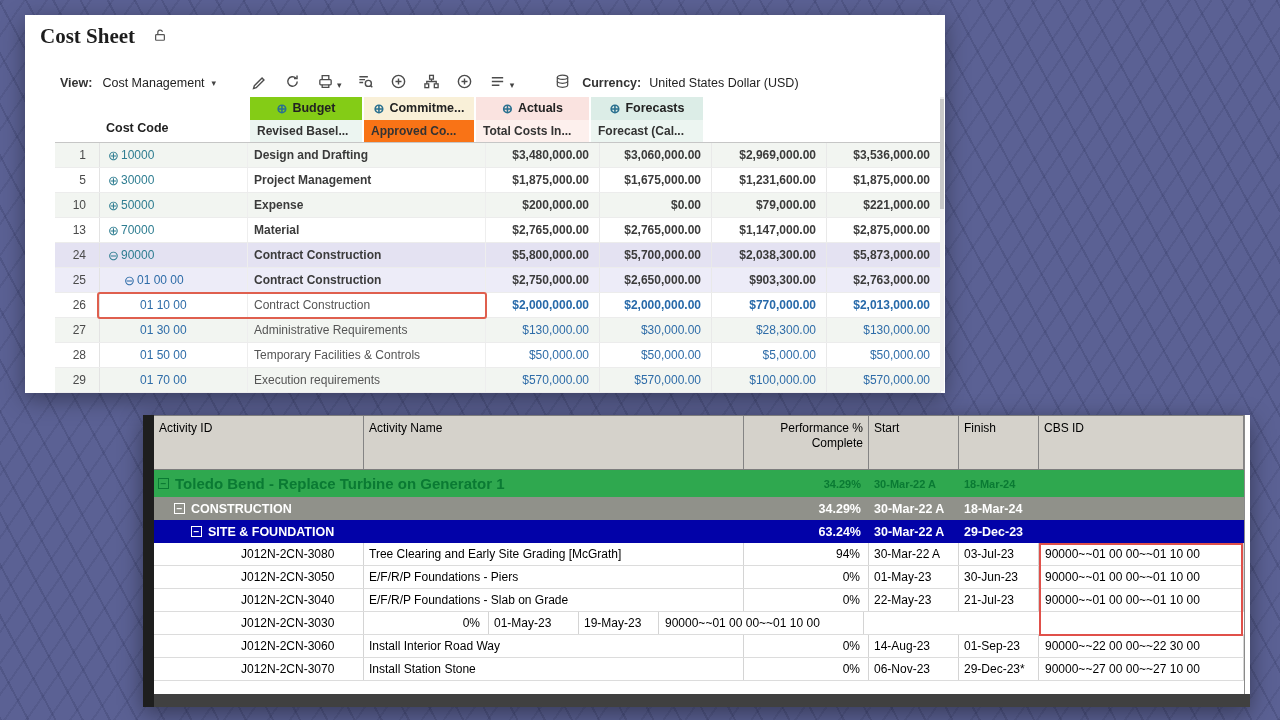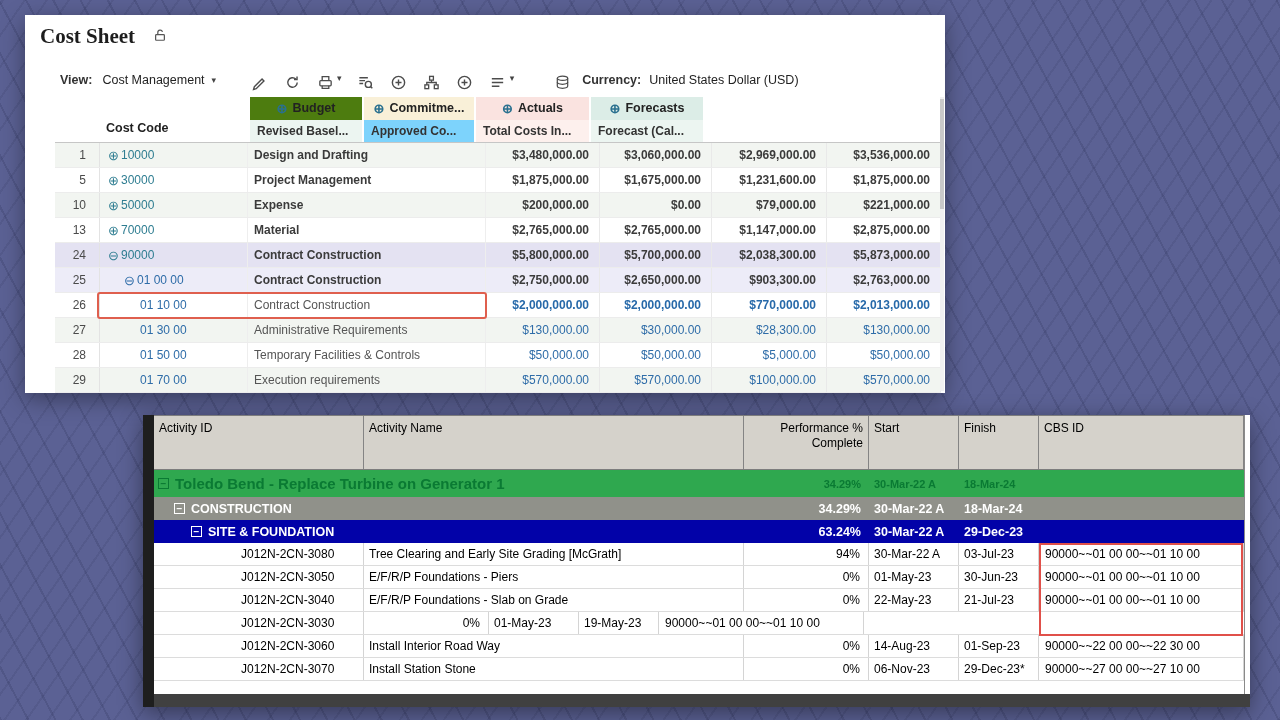--- a/index.html
+++ b/index.html
@@ -12,21 +12,21 @@
       repeating-linear-gradient(62deg, rgba(25,30,64,.16) 0 2px, transparent 2px 24px),
       repeating-linear-gradient(-55deg, rgba(25,30,64,.10) 0 2px, transparent 2px 18px);}
 
   
   .cost-window{position:absolute;left:25px;top:15px;width:920px;height:378px;background:#fff;
     box-shadow:0 6px 22px rgba(0,0,0,.38);}
   .cs-title-row{position:absolute;left:15px;top:9px;display:flex;align-items:center;gap:18px}
   .cs-title{font-family:"Liberation Serif",serif;font-size:21px;font-weight:600;color:#1d1d1d}
   .lock{color:#555}
 
-  .cs-toolbar{position:absolute;left:35px;top:58px;height:28px;display:flex;align-items:flex-start;color:#4c4c4c}
+  .cs-toolbar{position:absolute;left:35px;top:47px;height:28px;display:flex;align-items:flex-end;color:#4c4c4c}
   .tb-label{font-size:12.5px;font-weight:700;color:#333;margin-right:10px}
   .tb-view{font-size:12.5px;color:#222;display:flex;align-items:center;gap:7px;margin-right:34px;cursor:pointer}
   .caret{font-size:9px;color:#444}
   .tb-ic{display:flex;align-items:center;justify-content:center;width:18px;height:18px;margin-right:15px;color:#4c4c4c;cursor:pointer}
   .tb-ic svg{display:block}
   .tb-ic-wide{margin-right:3px}
   .tb-caret{margin-right:15px;cursor:pointer}
   .tb-sep{width:24px}
   .tb-cur-label{font-size:12.5px;font-weight:700;color:#333;margin:0 8px 0 8px}
   .tb-cur-value{font-size:12.5px;color:#222}
@@ -36,22 +36,22 @@
 
   .cs-head{display:flex;height:46px;border-bottom:1px solid #c6c6c6}
   .hl-num{width:45px}
   .hl-code{width:148px;align-self:flex-end;padding:0 0 7px 6px;font-weight:700;font-size:12.5px;color:#1f1f1f}
   .hl-name{width:238px;align-self:flex-end;padding:0 0 7px 6px;font-weight:700;font-size:12.5px;color:#1f1f1f}
   .hgroup{display:flex;flex-direction:column}
   .ghead{height:23px;display:flex;align-items:center;justify-content:center;gap:5px;font-weight:700;font-size:12.5px;color:#222;border-left:2px solid #fff}
   .gplus{color:#2a708f;font-size:13px}
   .gplus::before{content:"\2295"}
   .gsub{height:23px;display:flex;align-items:center;padding-left:7px;font-weight:700;font-size:12px;color:#333;border-left:2px solid #fff}
-  .g-budget{background:#4d7c0f}.s-budget{background:#ecf5f1}
-  .g-commit{background:#f9f0d8}.s-commit{background:#7dd3fc}
+  .g-budget{background:#84cc16}.s-budget{background:#ecf5f1}
+  .g-commit{background:#f9f0d8}.s-commit{background:#f97316}
   .g-act{background:#fae3e0}.s-act{background:#fdf0ed}
   .g-fore{background:#dcede7}.s-fore{background:#ecf5f1}
 
   .cs-row{display:flex;height:25px;align-items:center;font-size:12px;border-bottom:1px solid #ececec;background:#fff}
   .r-stripe{background:#f2f5f1}
   .r-lav1{background:#e4e2f2}
   .r-lav2{background:#edecf8}
   .c-num{width:45px;height:100%;display:flex;align-items:center;justify-content:flex-end;padding-right:13px;color:#4a4a4a;border-right:1px solid #e3e3e3}
   .c-code{width:148px;height:100%;display:flex;align-items:center;border-right:1px solid #eee}
   .ind0{padding-left:6px}.ind1{padding-left:22px}.ind2{padding-left:40px}

